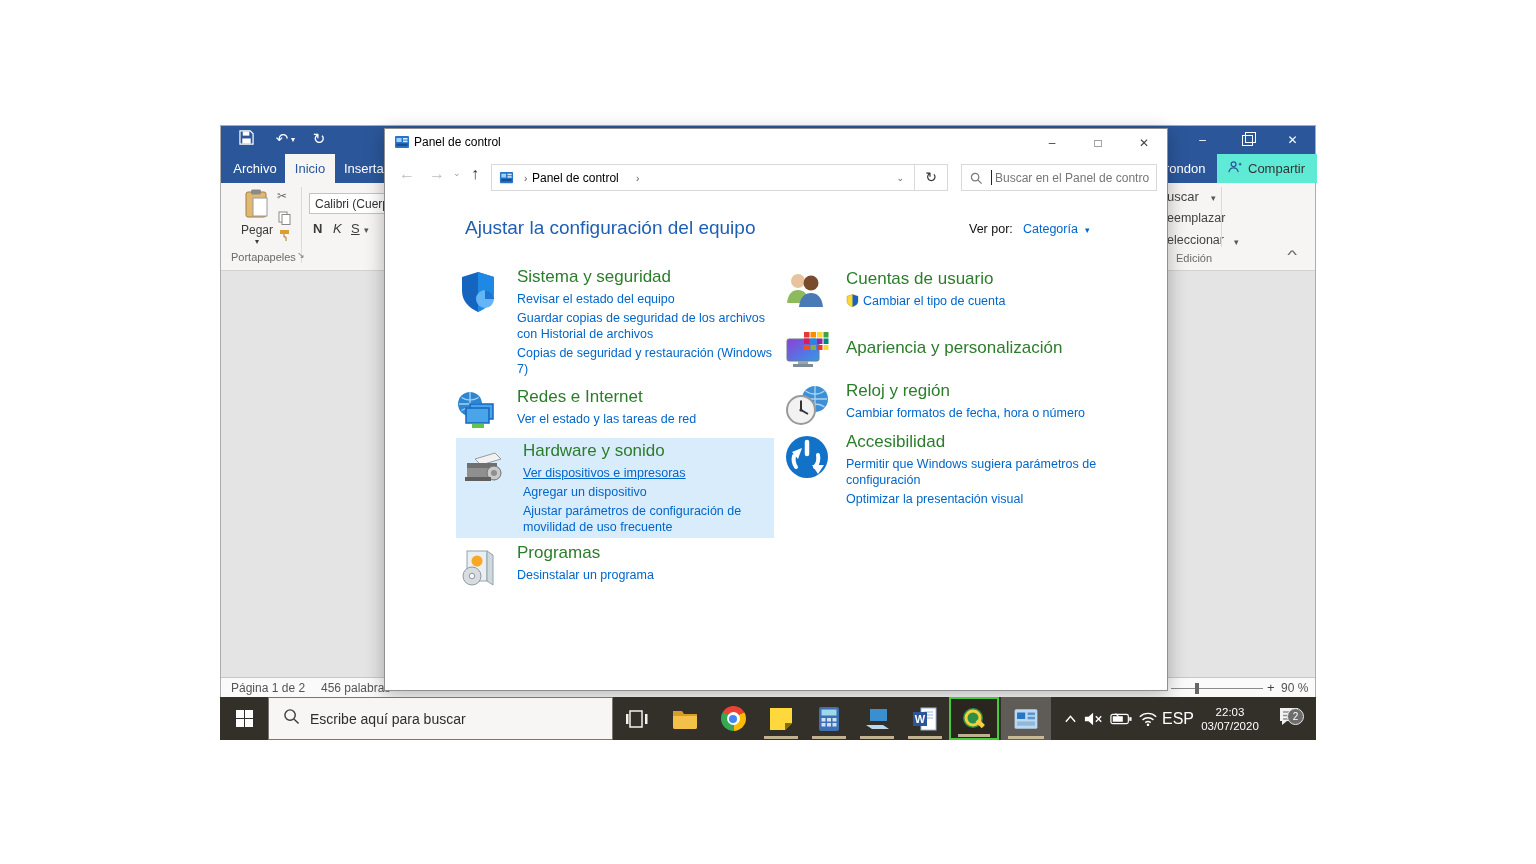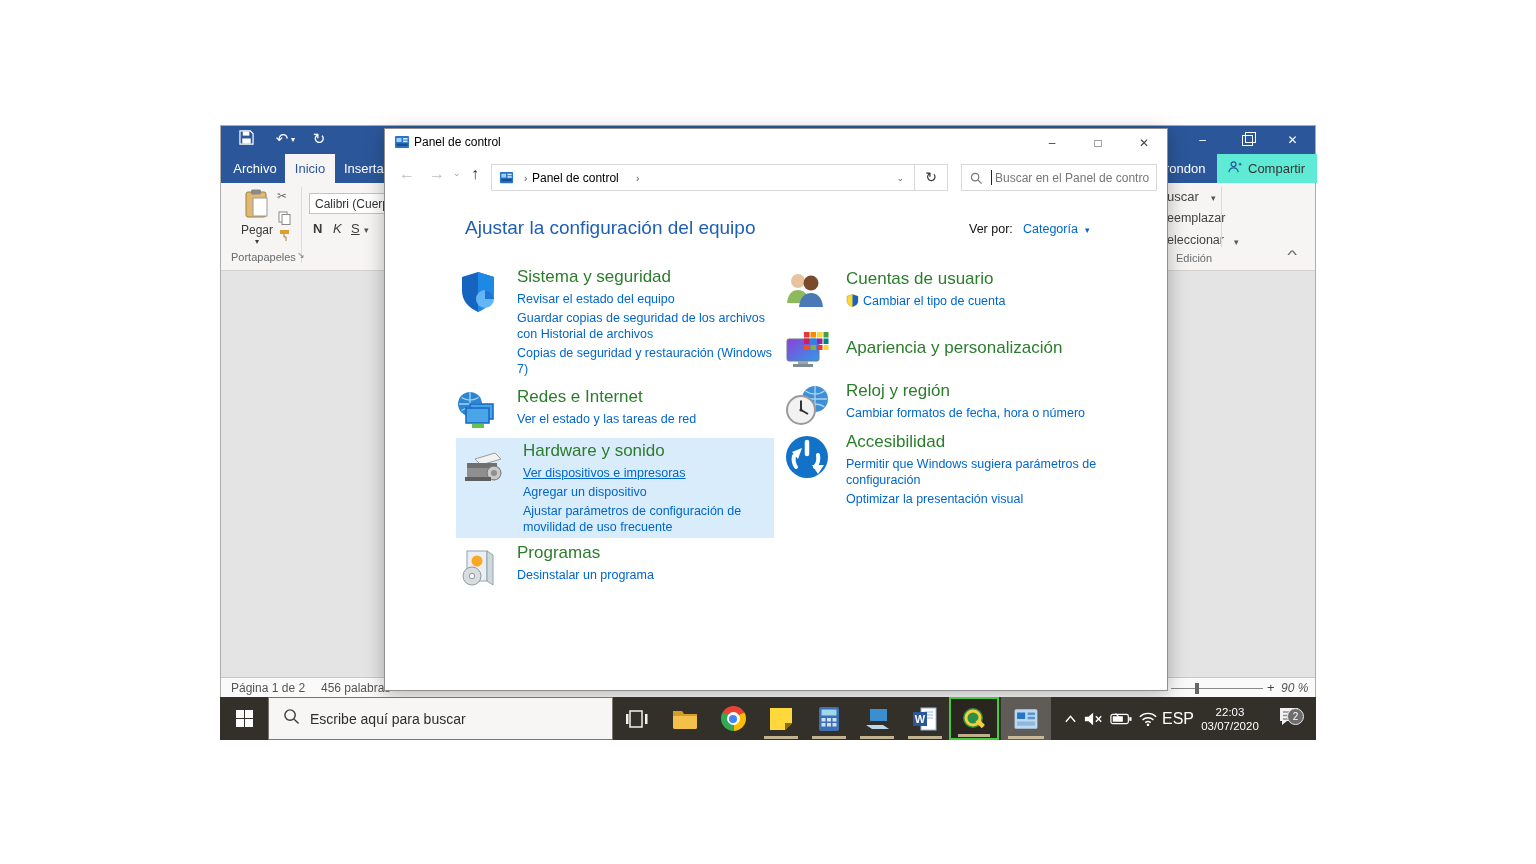--- a/index.html
+++ b/index.html
@@ -168,21 +168,21 @@
     </div>
 
     <div class="word-docarea"></div>
 
     <div class="word-statusbar">
       <span class="abs" style="left:10px;top:3px;">Página 1 de 2</span>
       <span class="abs" style="left:100px;top:3px;">456 palabras</span>
       <div class="zoom-track" style="left:950px;width:92px;"></div>
       <div class="zoom-thumb" style="left:974px;"></div>
       <span class="abs" style="left:1046px;top:2px;font-size:13px;color:#444;">+</span>
-      <span class="abs" style="left:1060px;top:3px;font-style:italic;">90 %</span>
+      <span class="abs" style="left:1060px;top:3px;">90 %</span>
     </div>
   </div>
 
   <div class="cp-window">
     <div class="cp-titlebar">
       <span class="abs" style="left:9px;top:5px;">
         <svg width="16" height="16" viewBox="0 0 16 16">
               <rect x="1" y="2" width="14" height="12" rx="1" fill="#2a74c8"></rect>
               <rect x="2.5" y="4" width="5" height="4" fill="#9fd1ff"></rect>
               <rect x="9" y="4" width="4.5" height="1.6" fill="#d8ecff"></rect>

